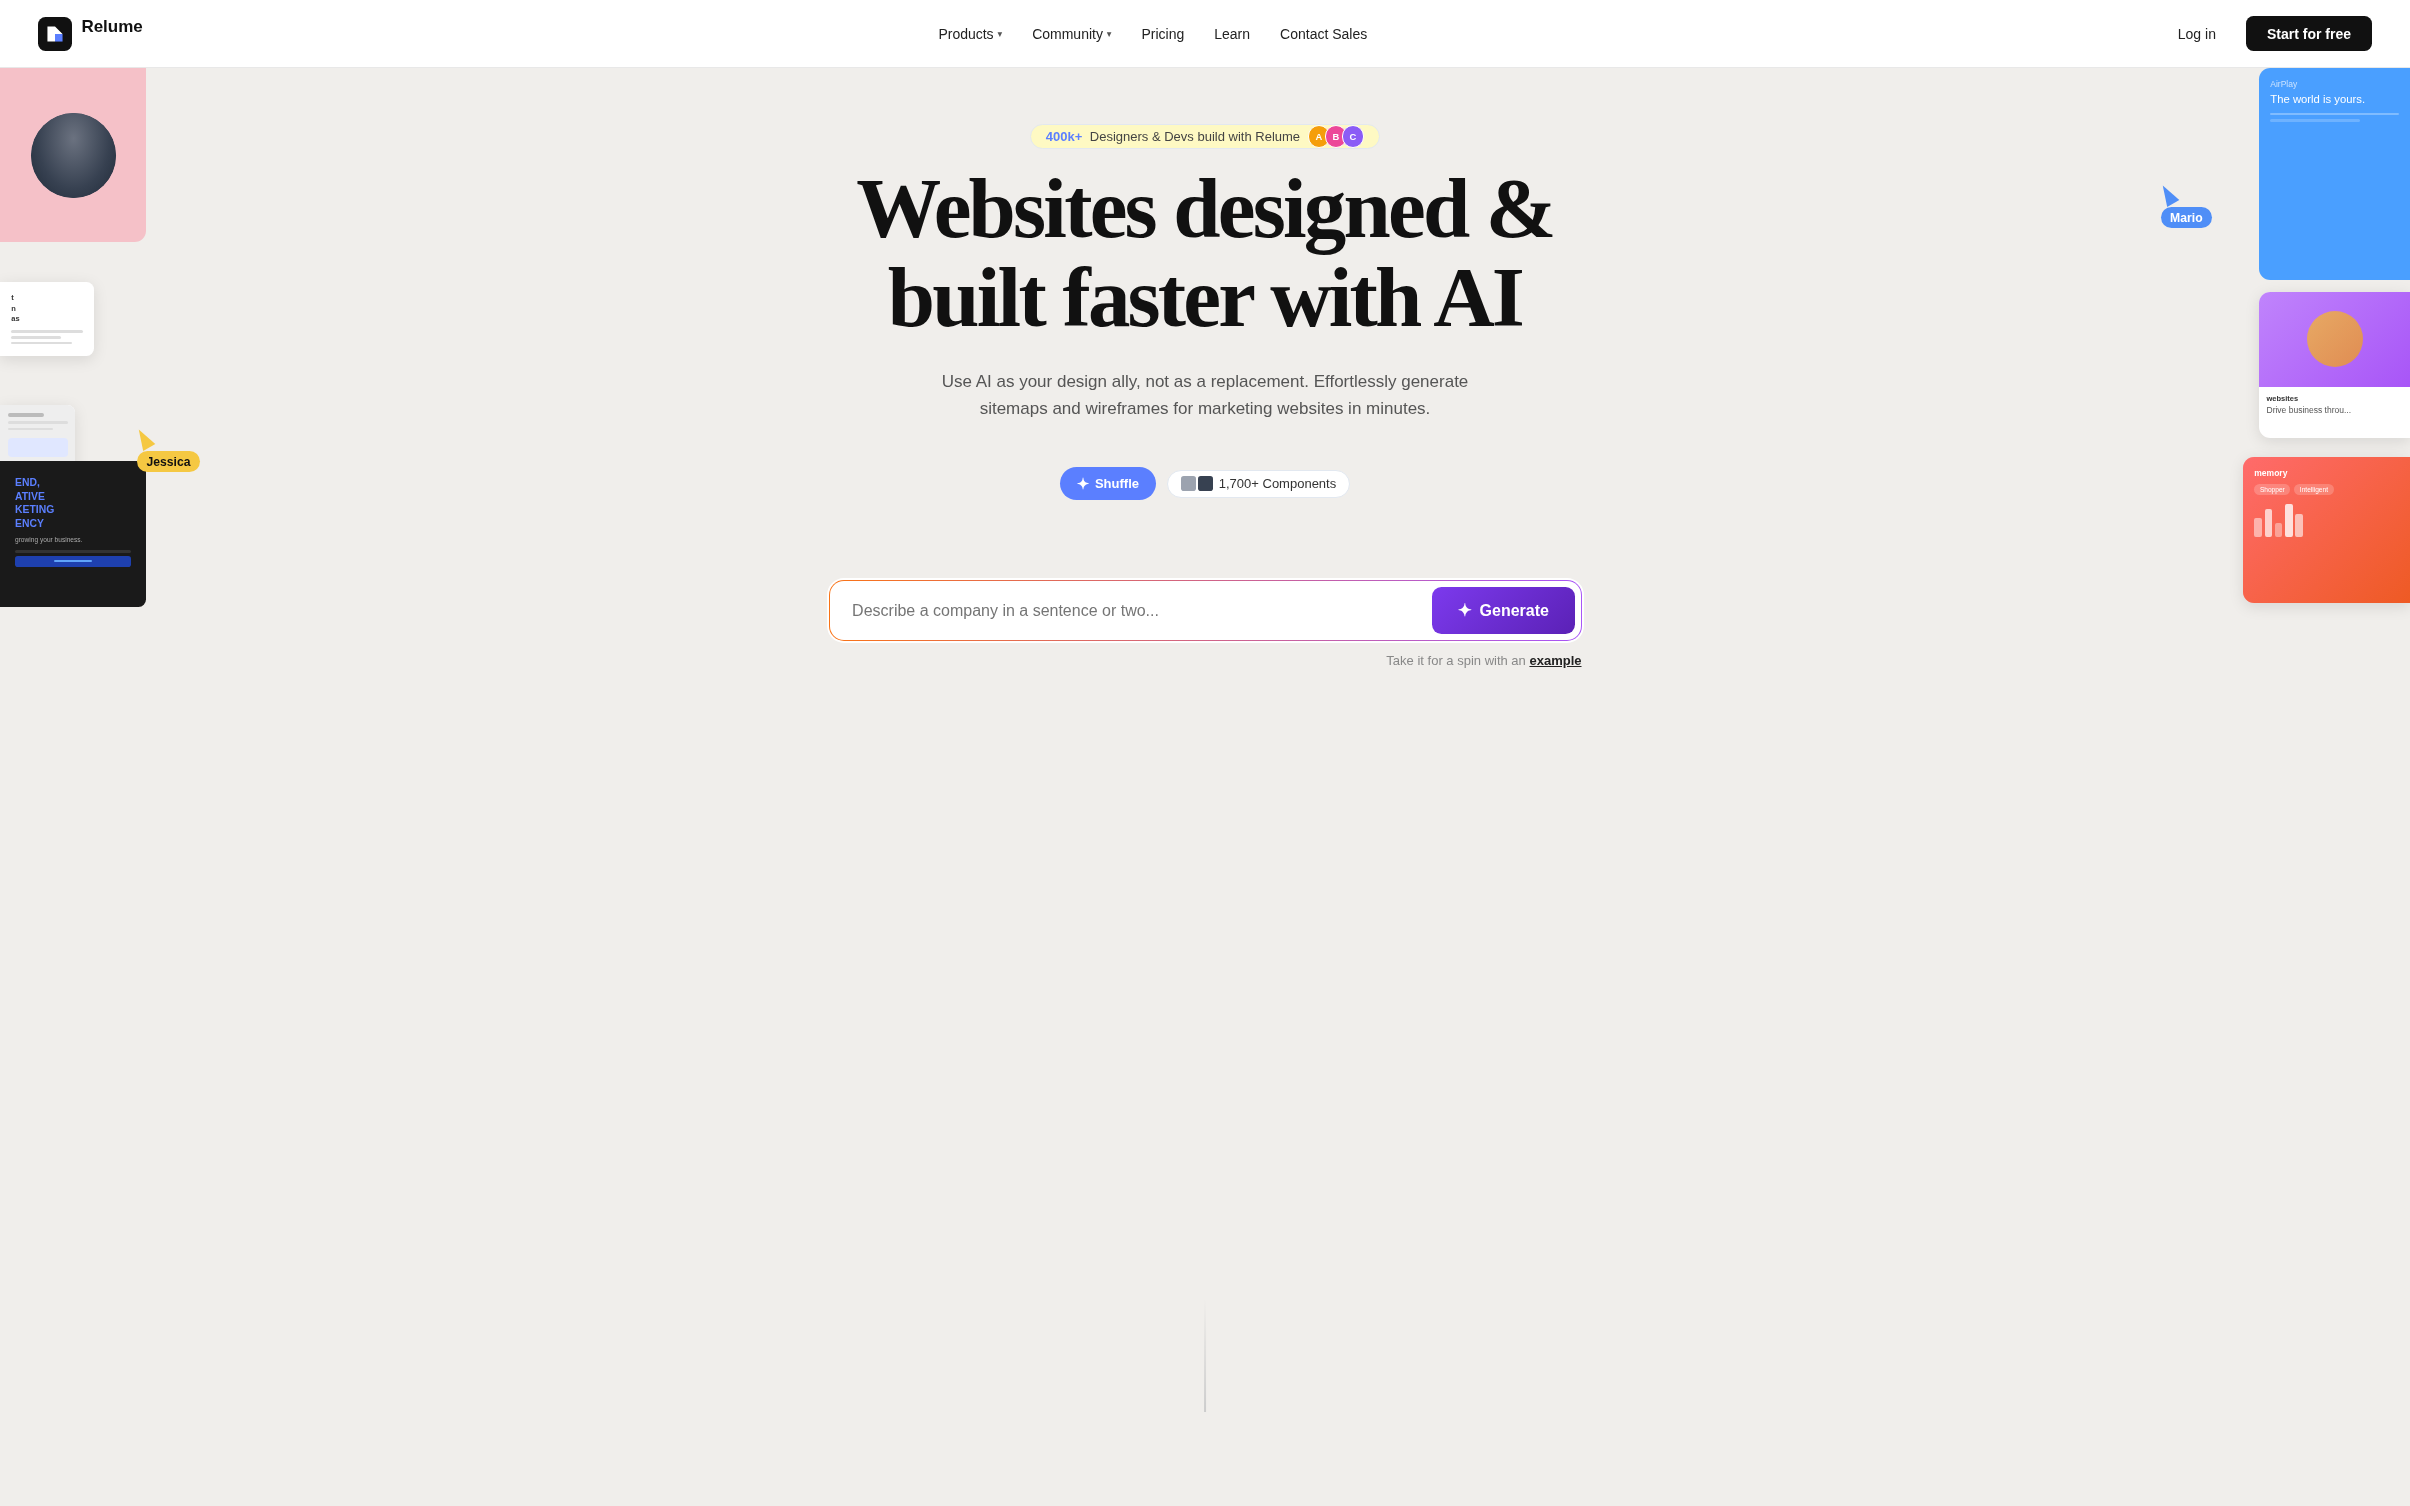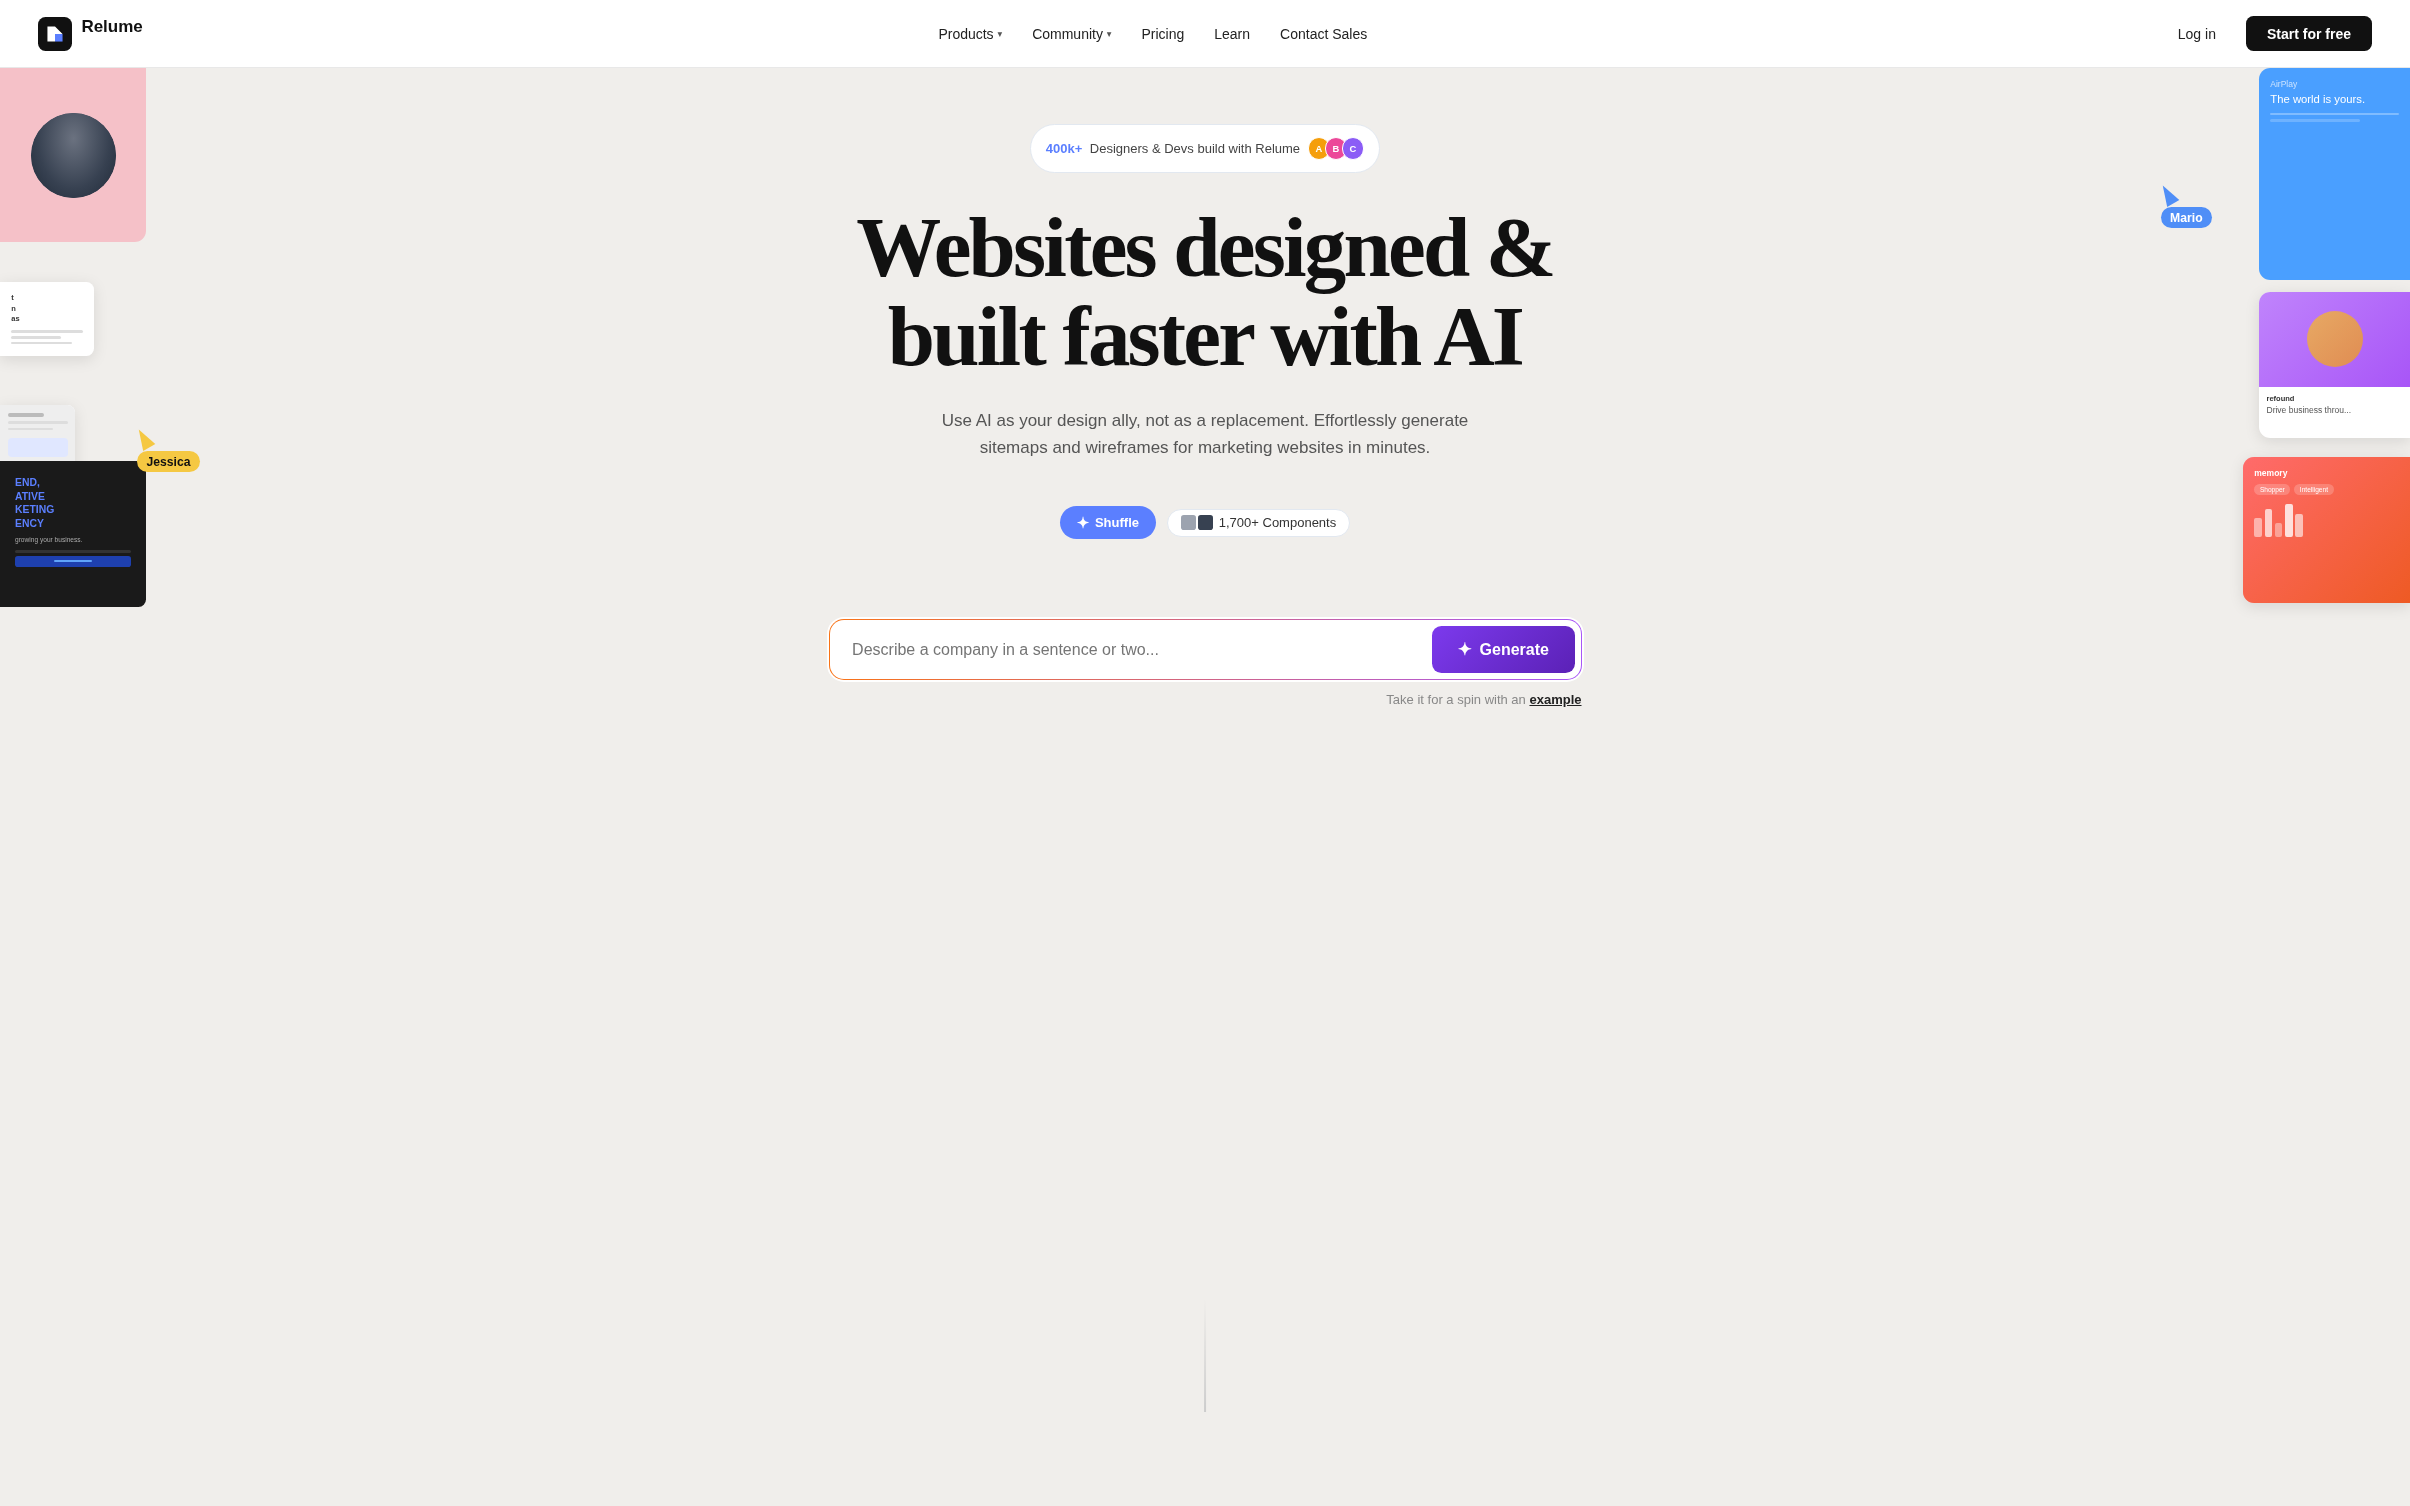--- a/index.html
+++ b/index.html
@@ -291,25 +291,25 @@
       text-align: center;
       max-width: 847px;
       position: relative;
       z-index: 5;
     }
 
     .social-proof {
       display: inline-flex;
       align-items: center;
       gap: 7.5px;
-      background: #ffffff;
+      background: #fef9c3;
       border: 1.4px solid #e2e8f0;
       border-radius: 94px;
-      padding: 12px 15px;
-      margin-bottom: 30px;
+      padding: 0 15px;
+      margin-bottom: 15px;
       font-size: 13px;
       color: #444;
     }
     .social-proof-count {
       color: #5b7fff;
       font-weight: 700;
     }
     .avatar-group {
       display: flex;
       align-items: center;
@@ -568,21 +568,21 @@
       <div style="height:2.8px;background:rgba(255,255,255,0.3);border-radius:1.9px;margin-bottom:3.8px;"></div>
       <div style="height:2.8px;background:rgba(255,255,255,0.2);border-radius:1.9px;width:70%;"></div>
     </div>
   </div>
 
   <div class="float-right-mid">
     <div class="float-right-mid-img">
       <div style="width:56px;height:56px;border-radius:50%;background:linear-gradient(135deg,#fbbf24,#f59e0b);opacity:0.7;"></div>
     </div>
     <div class="float-right-mid-content">
-      <div style="font-size:7.5px;font-weight:700;color:#333;margin-bottom:1.9px;">refound</div>
+      <div style="font-size:7.5px;font-weight:700;color:#333;margin-bottom:1.9px;">websites</div>
       <div class="float-right-mid-content-text">Drive business throu...</div>
     </div>
   </div>
 
   <div class="float-right-bottom">
     <div class="float-right-bottom-inner">
       <div style="color:#fff;font-size:8.5px;font-weight:700;">memory</div>
       <div style="display:flex;gap:3.8px;align-items:center;flex-wrap:wrap;">
         <div style="background:rgba(255,255,255,0.2);border-radius:9.4px;padding:1.9px 5.6px;font-size:6.6px;color:#fff;">Shopper</div>
         <div style="background:rgba(255,255,255,0.2);border-radius:9.4px;padding:1.9px 5.6px;font-size:6.6px;color:#fff;">Intelligent</div>

